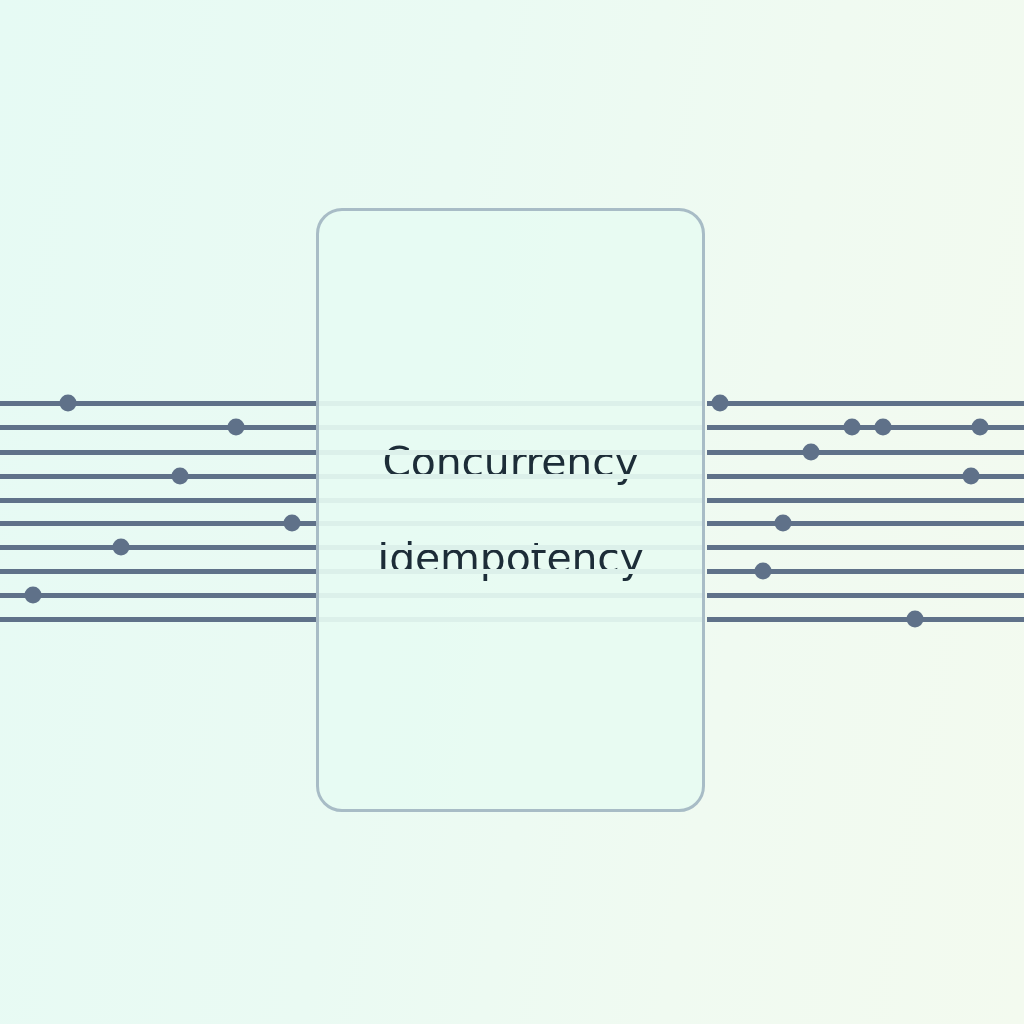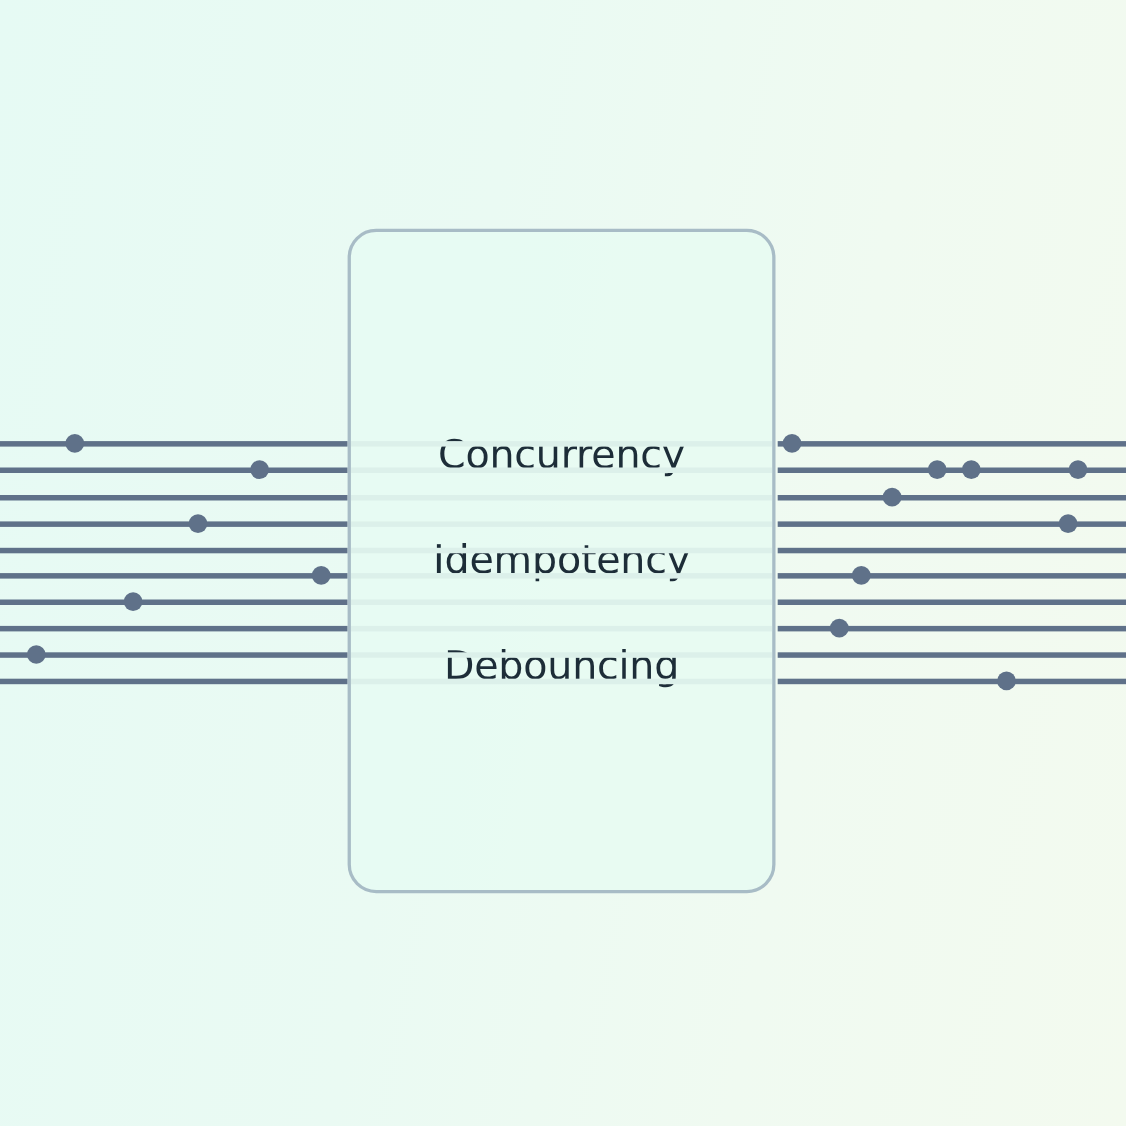--- a/index.html
+++ b/index.html
@@ -69,21 +69,21 @@
     width: 100%;
     display: flex;
     flex-direction: column;
     align-items: center;
   }
 
   .card-item {
     width: 100%;
     text-align: center;
     color: #1d2d38;
-    font-size: 36px;
+    font-size: 41px;
     font-weight: 400;
     line-height: 96px;
     height: 96px;
     letter-spacing: -0.2px;
     white-space: nowrap;
   }
 </style>
 </head>
 <body>
 
@@ -109,21 +109,20 @@
       <div class="track left" style="top: 592.5px; width: 316px;"></div>
       <div class="track right" style="top: 592.5px; width: 317px;"></div>
       <div class="track left" style="top: 616.5px; width: 316px;"></div>
       <div class="track right" style="top: 616.5px; width: 317px;"></div>
     </div>
 
   <div id="card">
     <div id="card-list">
         <div class="card-item">Concurrency</div>
         <div class="card-item">Idempotency</div>
-        <div class="card-item">Debouncing</div>
       </div>
   <div class="track inner" style="position: absolute; left: 0px; width: 100%; top: 189.5px;"></div>
       <div class="track inner" style="position: absolute; left: 0px; width: 100%; top: 213.5px;"></div>
       <div class="track inner" style="position: absolute; left: 0px; width: 100%; top: 238.5px;"></div>
       <div class="track inner" style="position: absolute; left: 0px; width: 100%; top: 262.5px;"></div>
       <div class="track inner" style="position: absolute; left: 0px; width: 100%; top: 286.5px;"></div>
       <div class="track inner" style="position: absolute; left: 0px; width: 100%; top: 309.5px;"></div>
       <div class="track inner" style="position: absolute; left: 0px; width: 100%; top: 333.5px;"></div>
       <div class="track inner" style="position: absolute; left: 0px; width: 100%; top: 357.5px;"></div>
       <div class="track inner" style="position: absolute; left: 0px; width: 100%; top: 381.5px;"></div>

